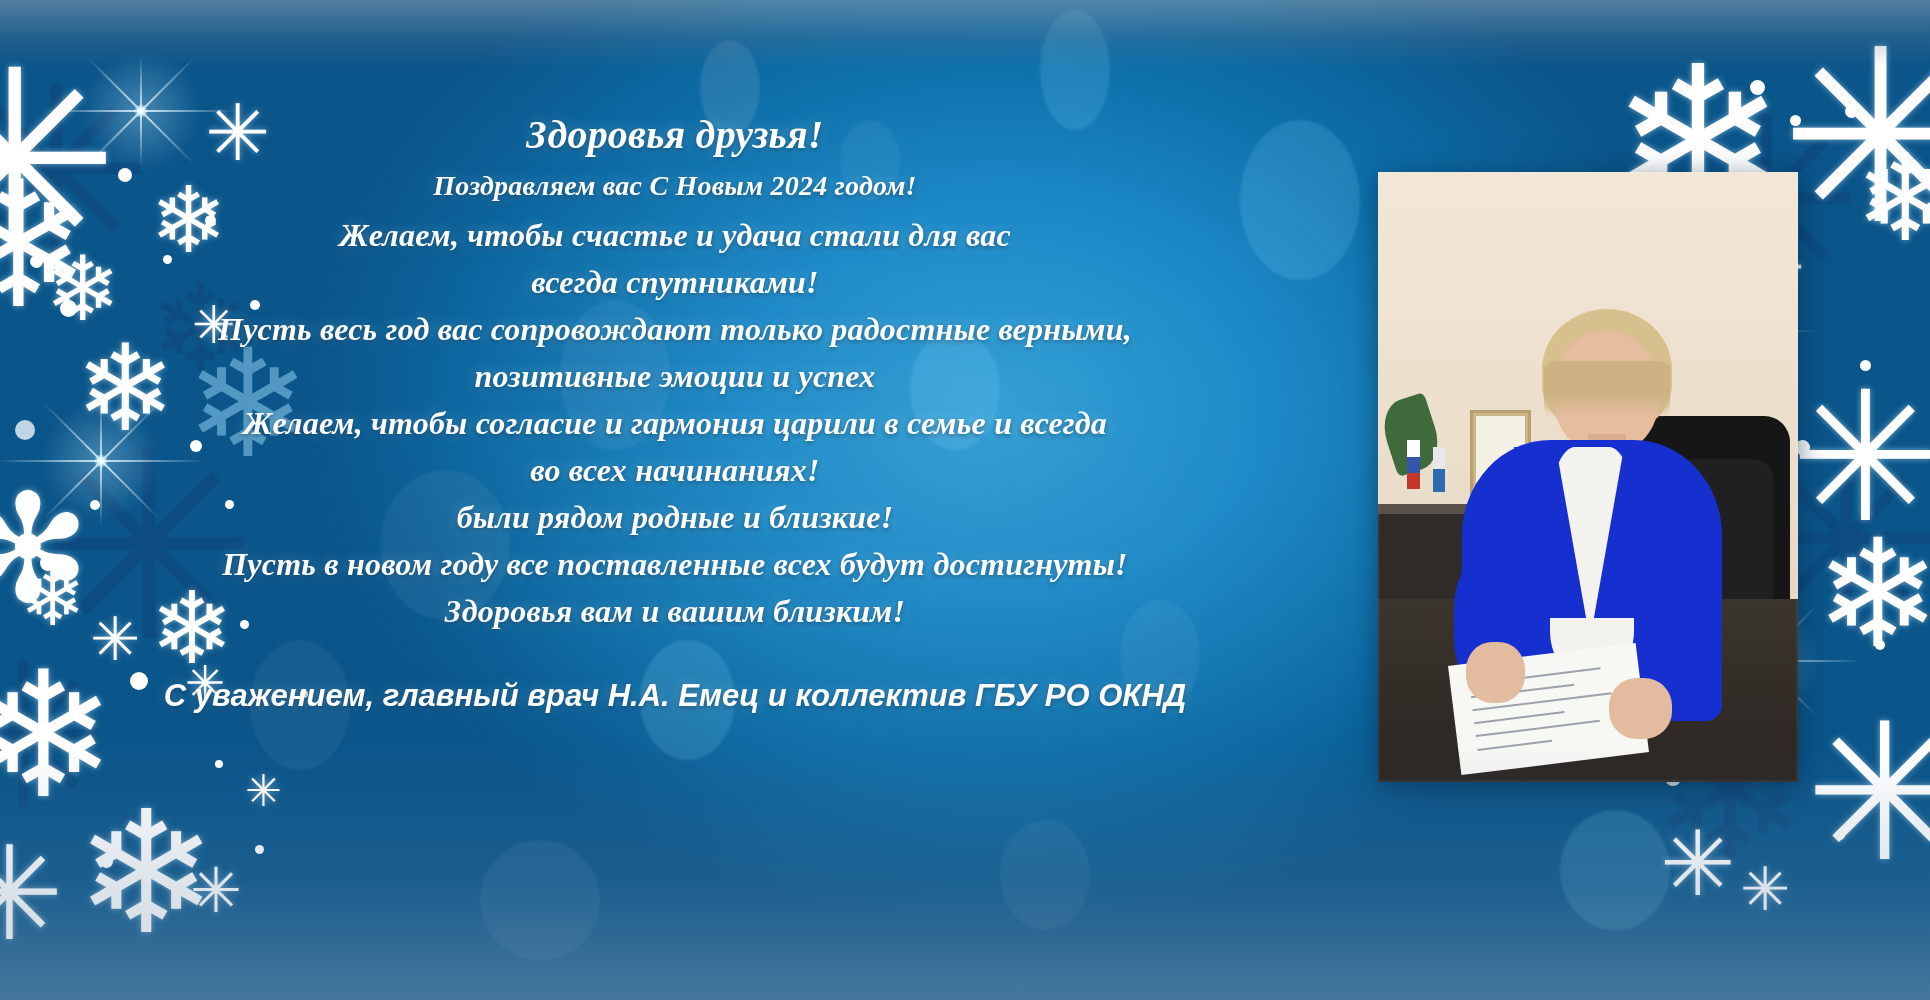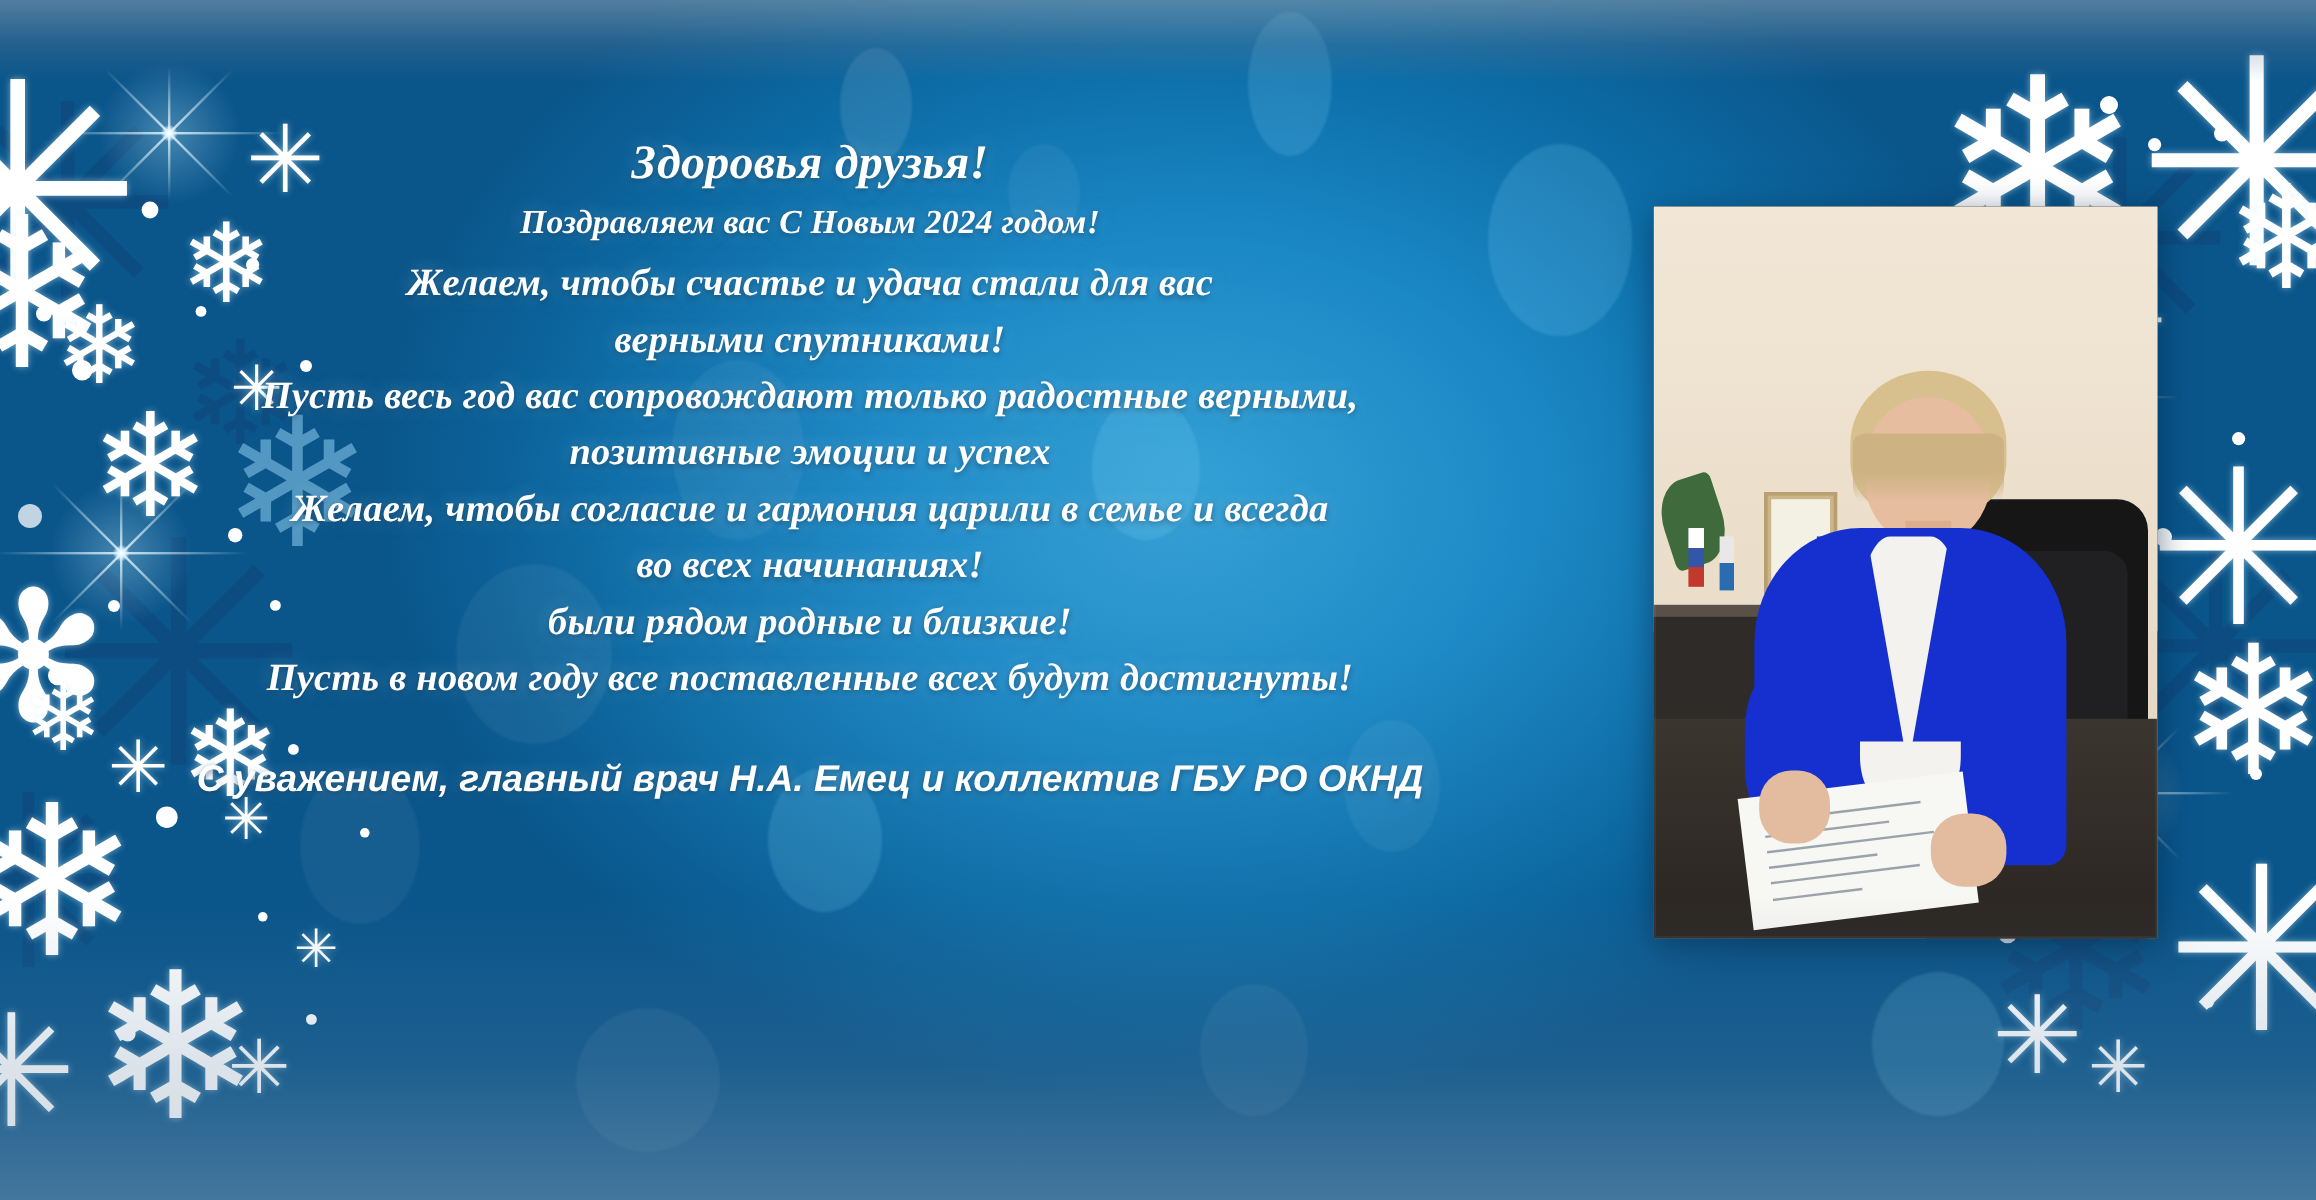--- a/index.html
+++ b/index.html
@@ -265,26 +265,27 @@
       <b style="left:10%;top:78%;width:40%;"></b>
     </div>
     <div class="ph-hand1"></div>
     <div class="ph-hand2"></div>
   </div>
 
   <div class="text-wrap">
     <div class="line l-title1">Здоровья друзья!</div>
     <div class="line l-title2">Поздравляем вас С Новым 2024 годом!</div>
     <div class="line l-body">Желаем, чтобы счастье и удача стали для вас</div>
-    <div class="line l-body">верными спутниками!</div>
+    <div class="line l-body">всегда спутниками!</div>
     <div class="line l-body">Пусть весь год вас сопровождают только радостные верными,</div>
     <div class="line l-body">позитивные эмоции и успех</div>
     <div class="line l-body">Желаем, чтобы согласие и гармония царили в семье и всегда</div>
     <div class="line l-body">во всех начинаниях!</div>
     <div class="line l-body">были рядом родные и близкие!</div>
     <div class="line l-body">Пусть в новом году все поставленные всех будут достигнуты!</div>
+    <div class="line l-body">Здоровья вам и вашим близким!</div>
     <div class="sign">С уважением, главный врач Н.А. Емец и коллектив ГБУ РО ОКНД</div>
   </div>
 
   <div class="band top"></div>
   <div class="band bottom"></div>
 
 </div>
 
 </body></html>

